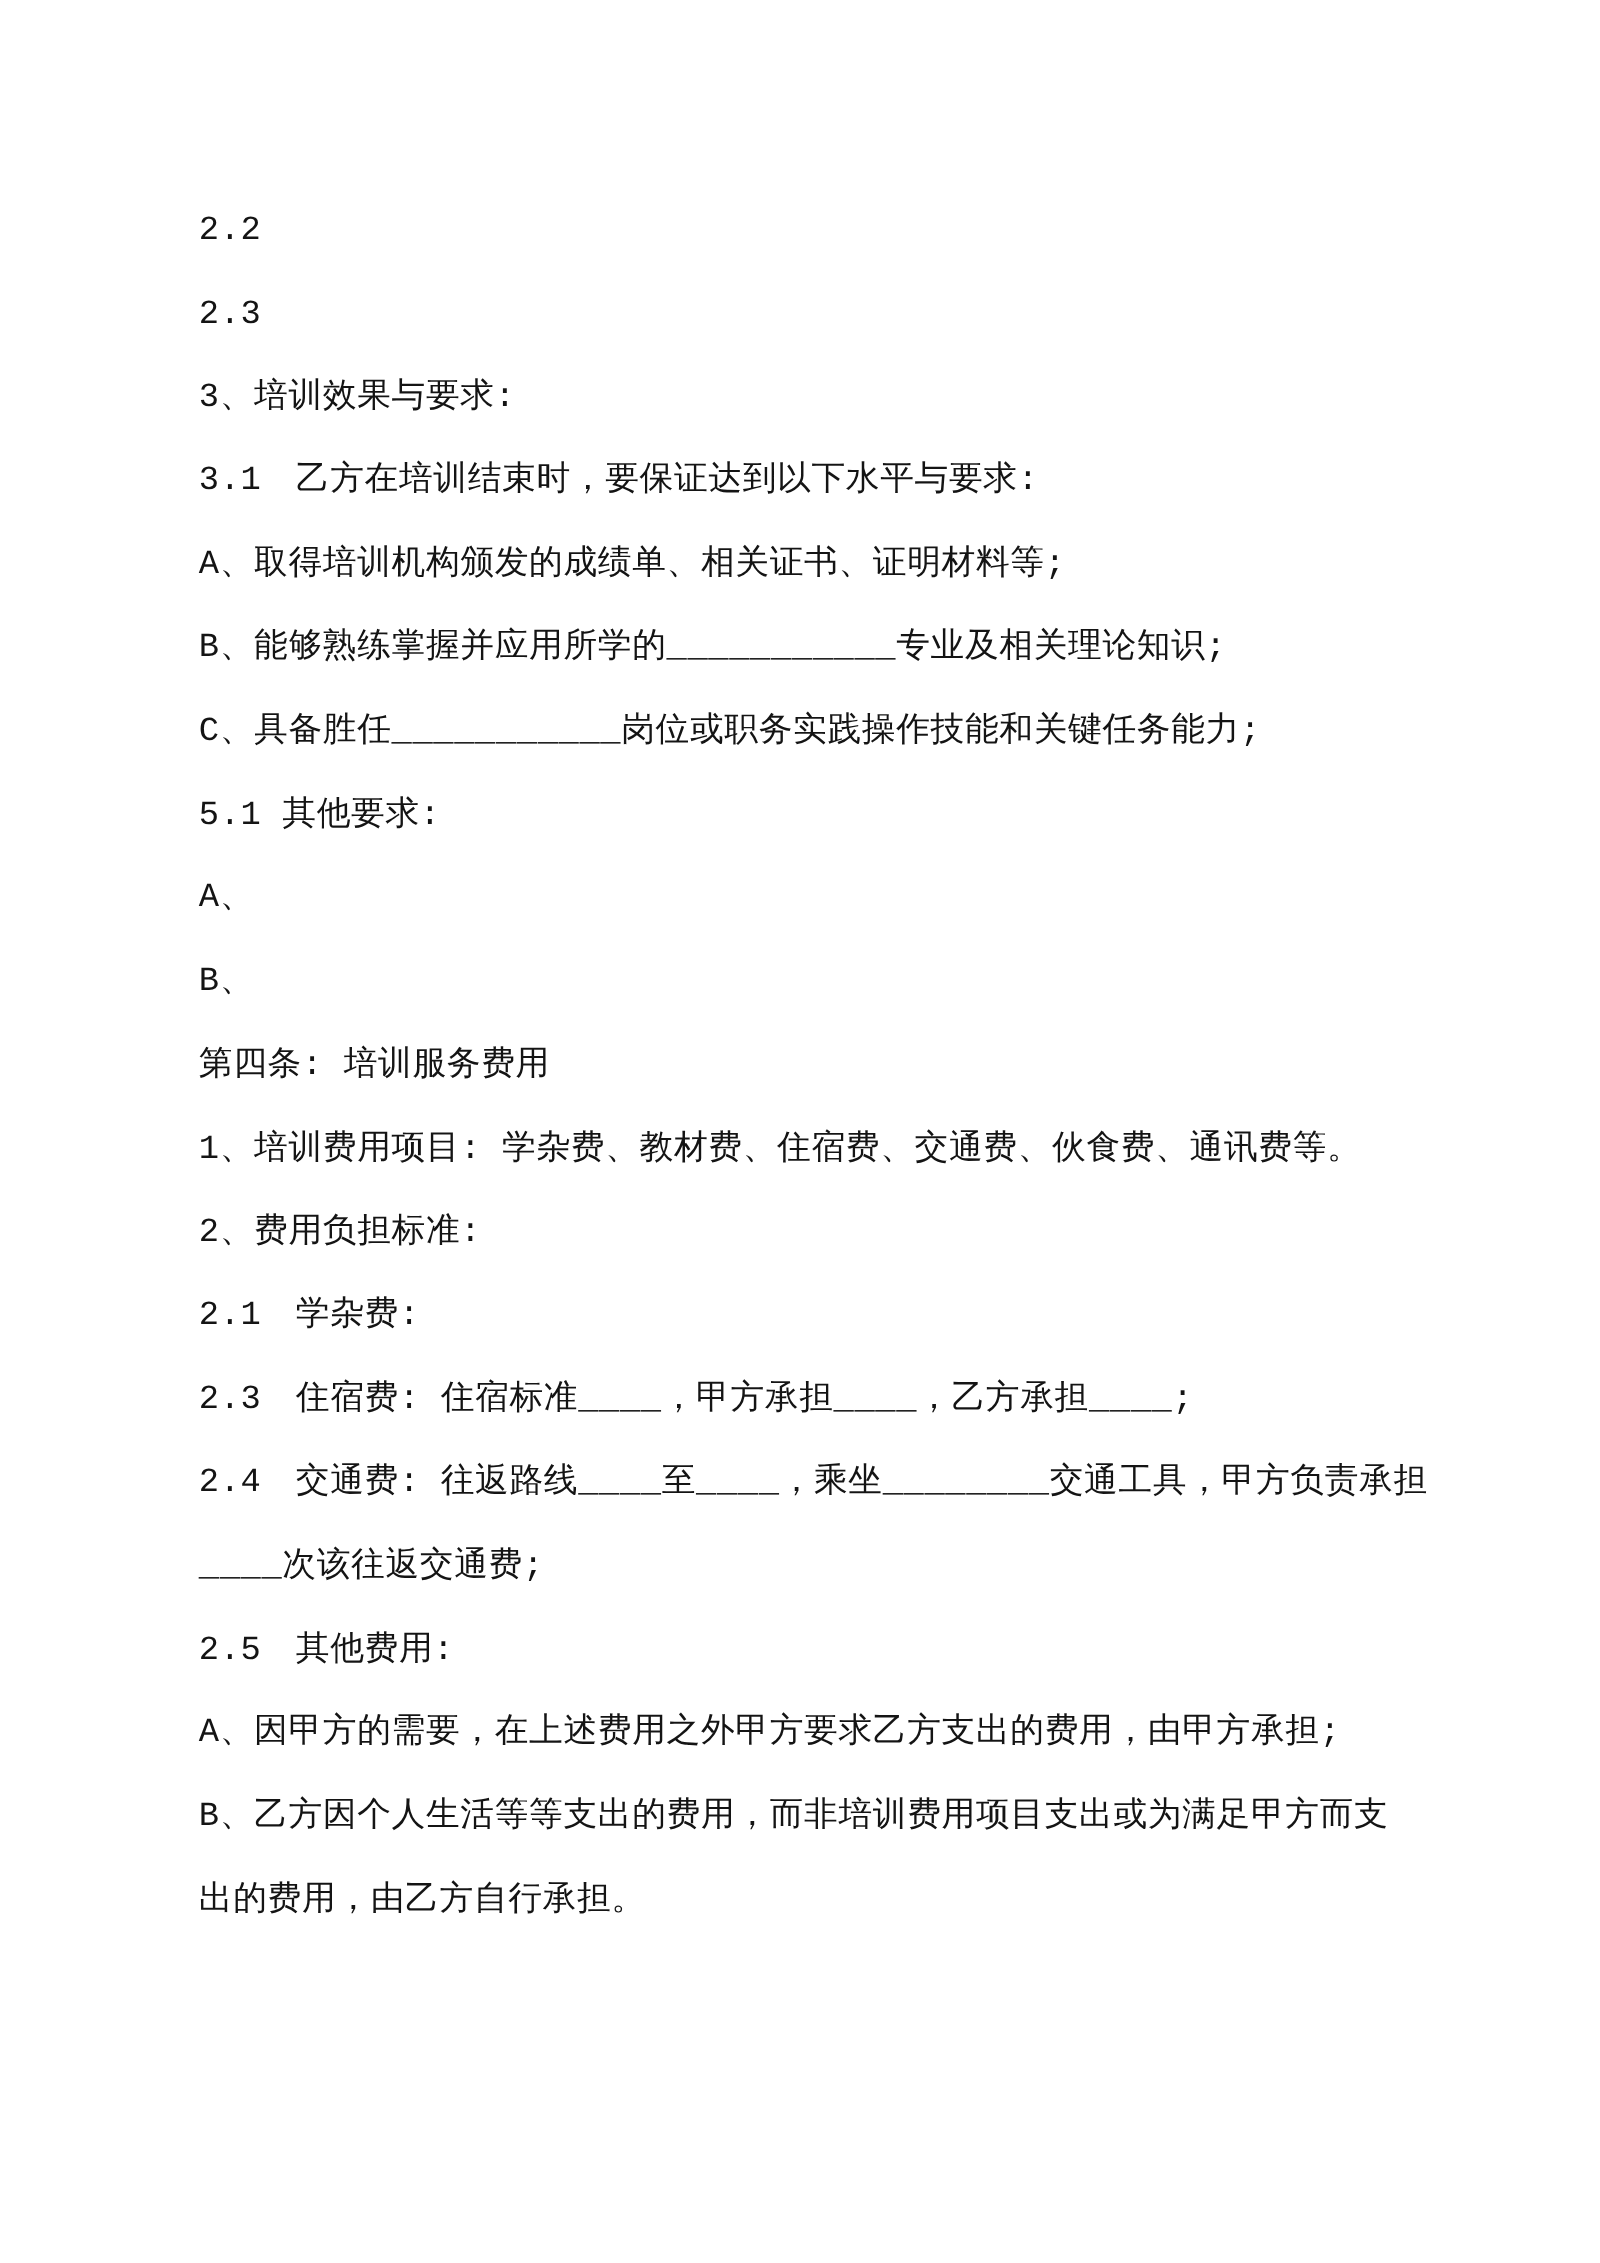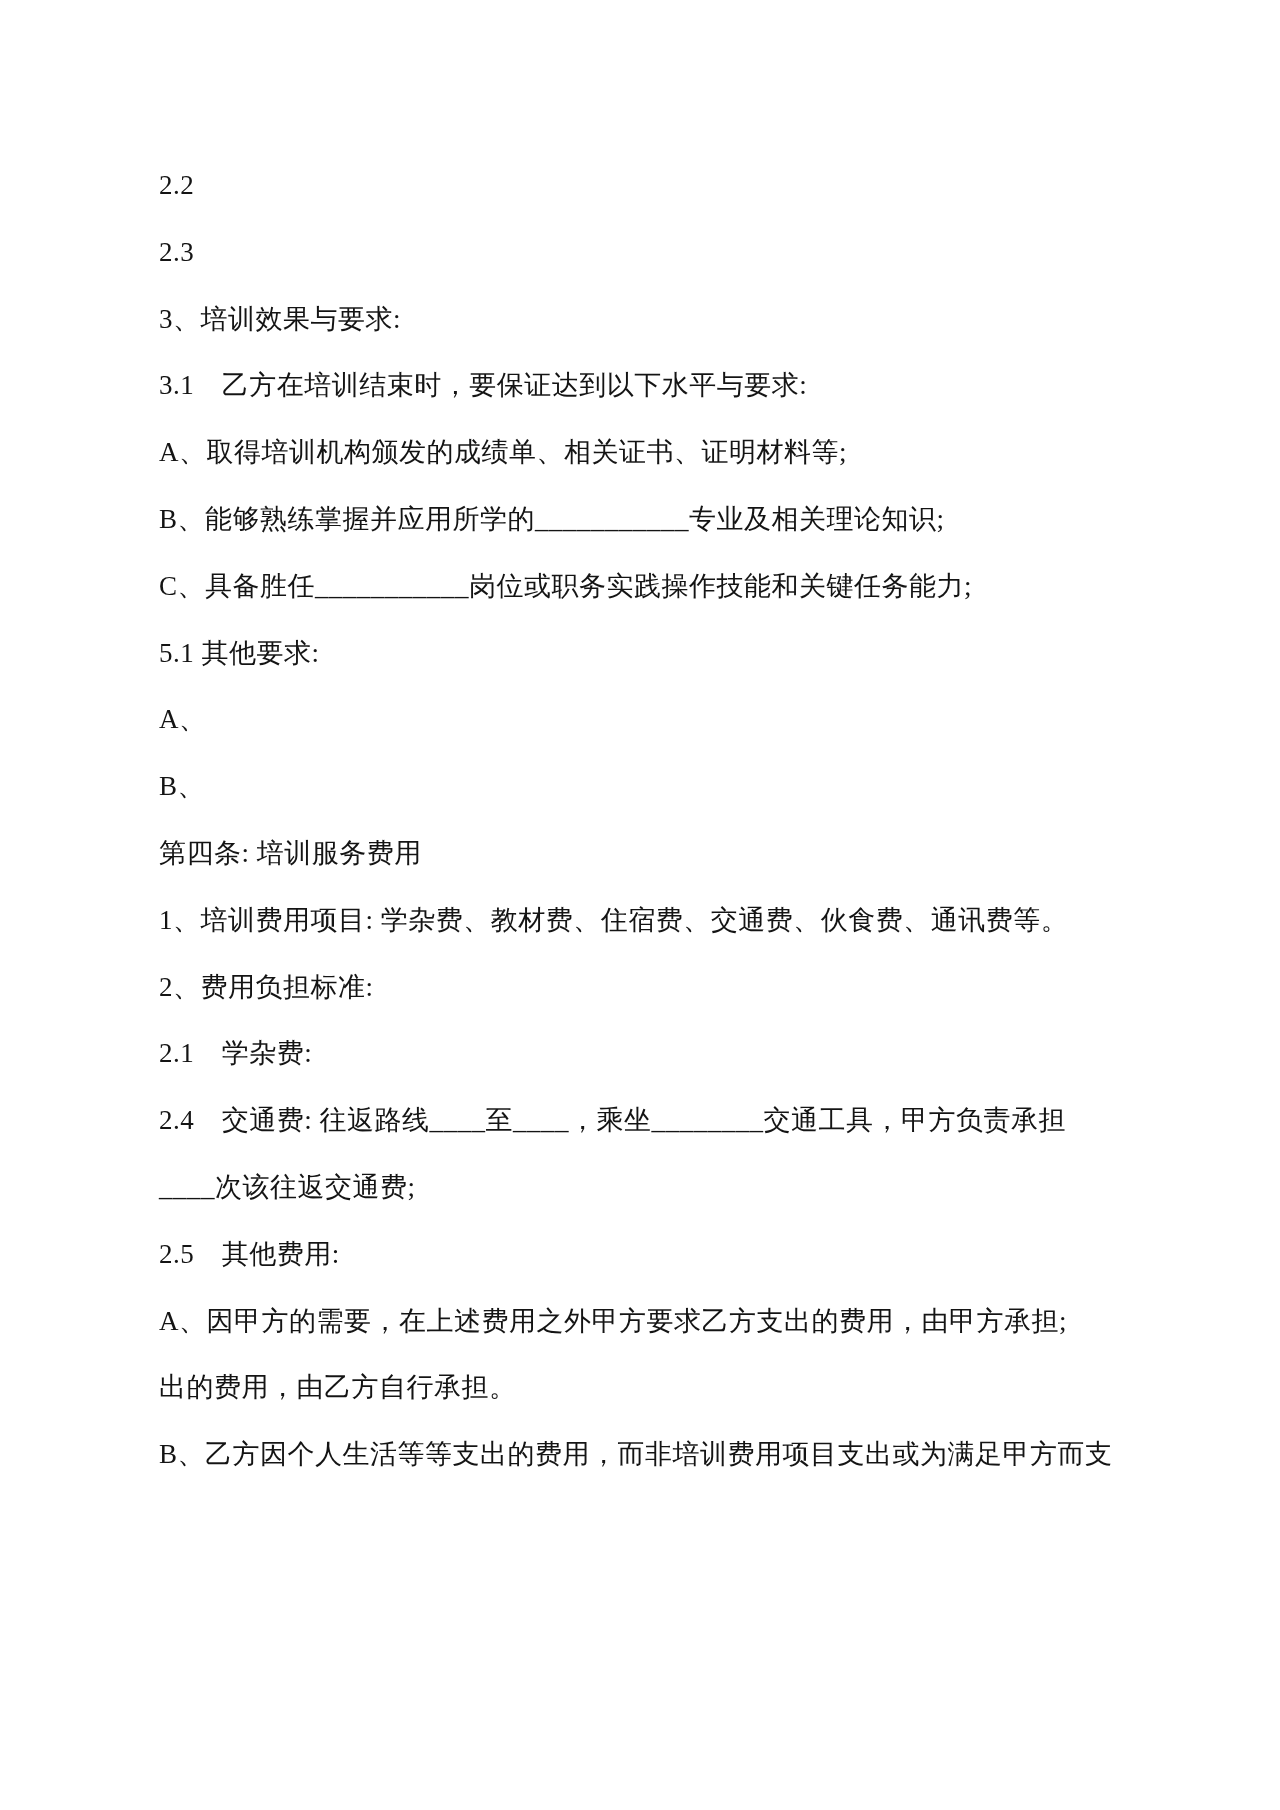--- a/index.html
+++ b/index.html
@@ -14,21 +14,21 @@
     background: #ffffff;
     overflow: hidden;
   }
   .content {
     position: absolute;
     left: 159px;
     top: 152px;
     width: 932px;
   }
   .line {
-    font-family: Liberation Serif, serif;
+    font-family: Liberation Mono, monospace;
     font-size: 27px;
     color: #141414;
     line-height: 66.8px;
     white-space: pre;
     letter-spacing: 0.5px;
   }
 </style>
 </head>
 <body>
 
@@ -41,20 +41,21 @@
     <div class="line">A、取得培训机构颁发的成绩单、相关证书、证明材料等;</div>
     <div class="line">B、能够熟练掌握并应用所学的___________专业及相关理论知识;</div>
     <div class="line">C、具备胜任___________岗位或职务实践操作技能和关键任务能力;</div>
     <div class="line">5.1 其他要求:</div>
     <div class="line">A、</div>
     <div class="line">B、</div>
     <div class="line">第四条: 培训服务费用</div>
     <div class="line">1、培训费用项目: 学杂费、教材费、住宿费、交通费、伙食费、通讯费等。</div>
     <div class="line">2、费用负担标准:</div>
     <div class="line">2.1　学杂费:</div>
+    <div class="line">2.3　住宿费: 住宿标准____，甲方承担____，乙方承担____;</div>
     <div class="line">2.4　交通费: 往返路线____至____，乘坐________交通工具，甲方负责承担</div>
     <div class="line">____次该往返交通费;</div>
     <div class="line">2.5　其他费用:</div>
     <div class="line">A、因甲方的需要，在上述费用之外甲方要求乙方支出的费用，由甲方承担;</div>
+    <div class="line">B、乙方因个人生活等等支出的费用，而非培训费用项目支出或为满足甲方而支</div>
     <div class="line">出的费用，由乙方自行承担。</div>
-    <div class="line">B、乙方因个人生活等等支出的费用，而非培训费用项目支出或为满足甲方而支</div>
   </div>
 </div>
 
 </body></html>

